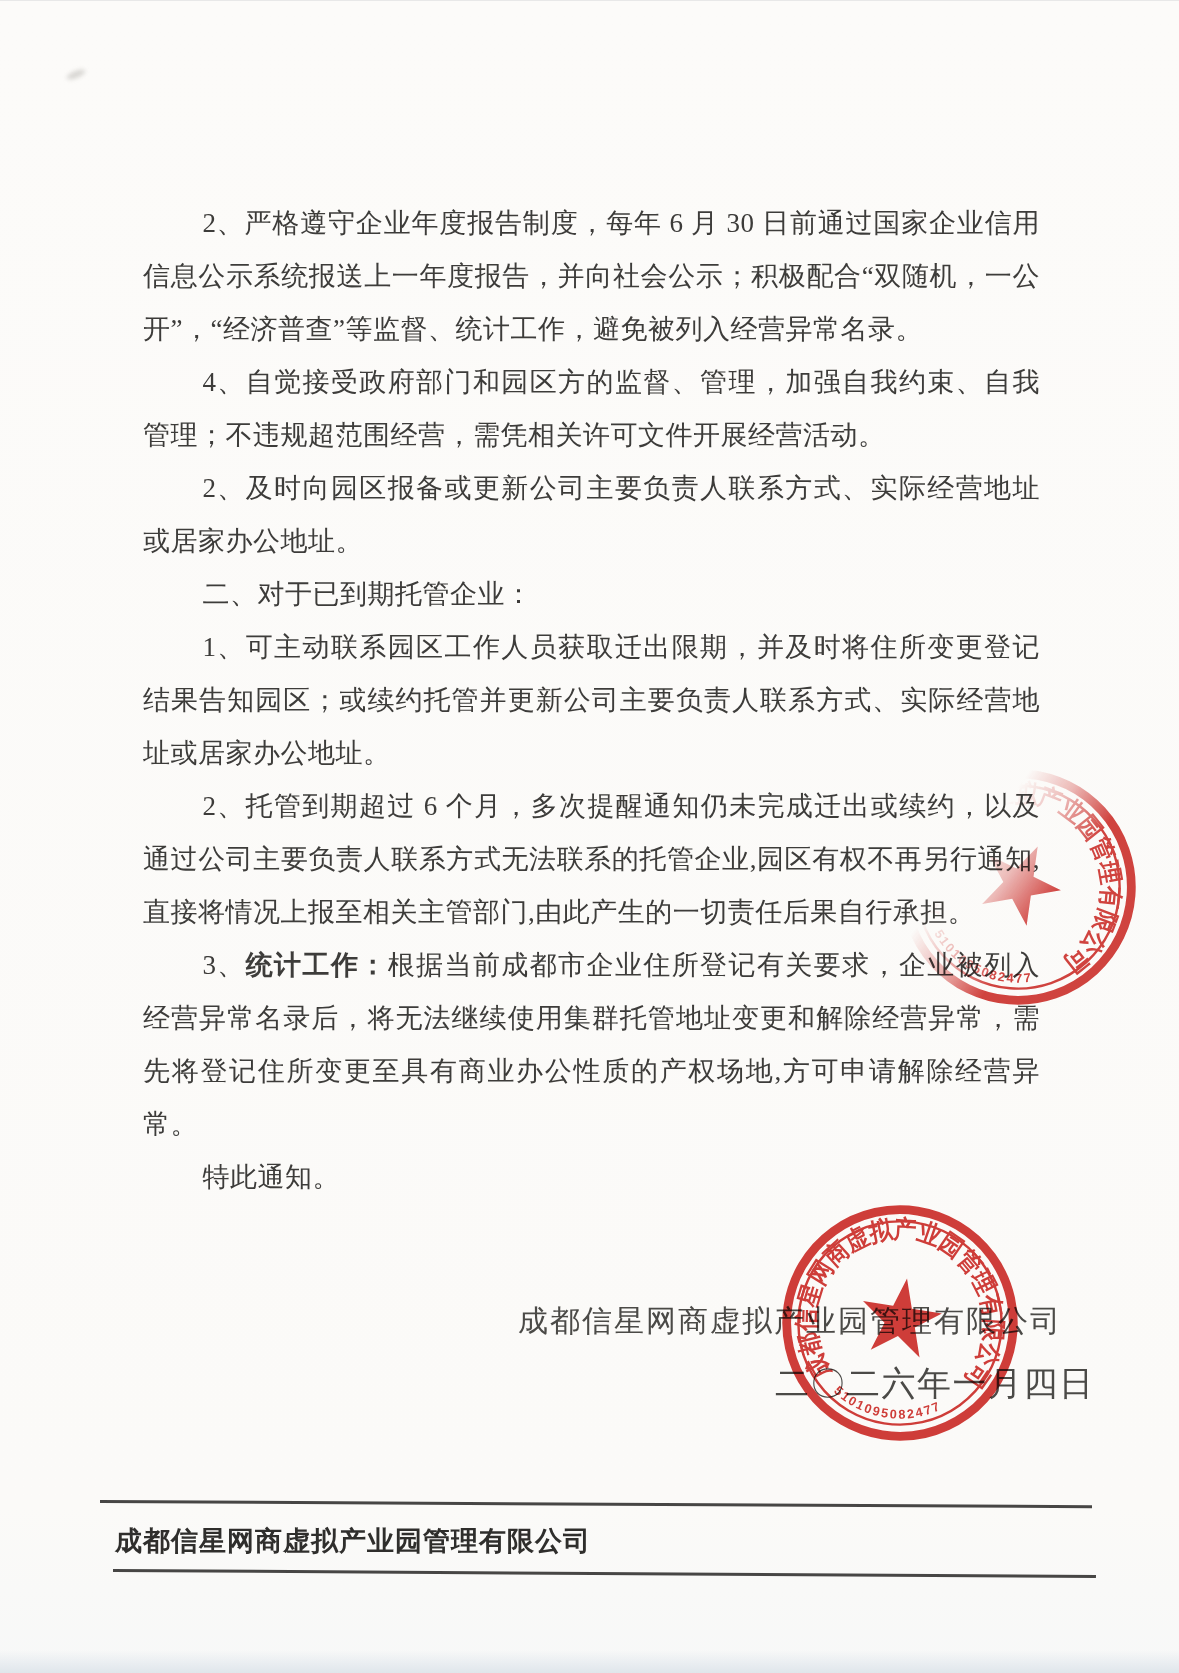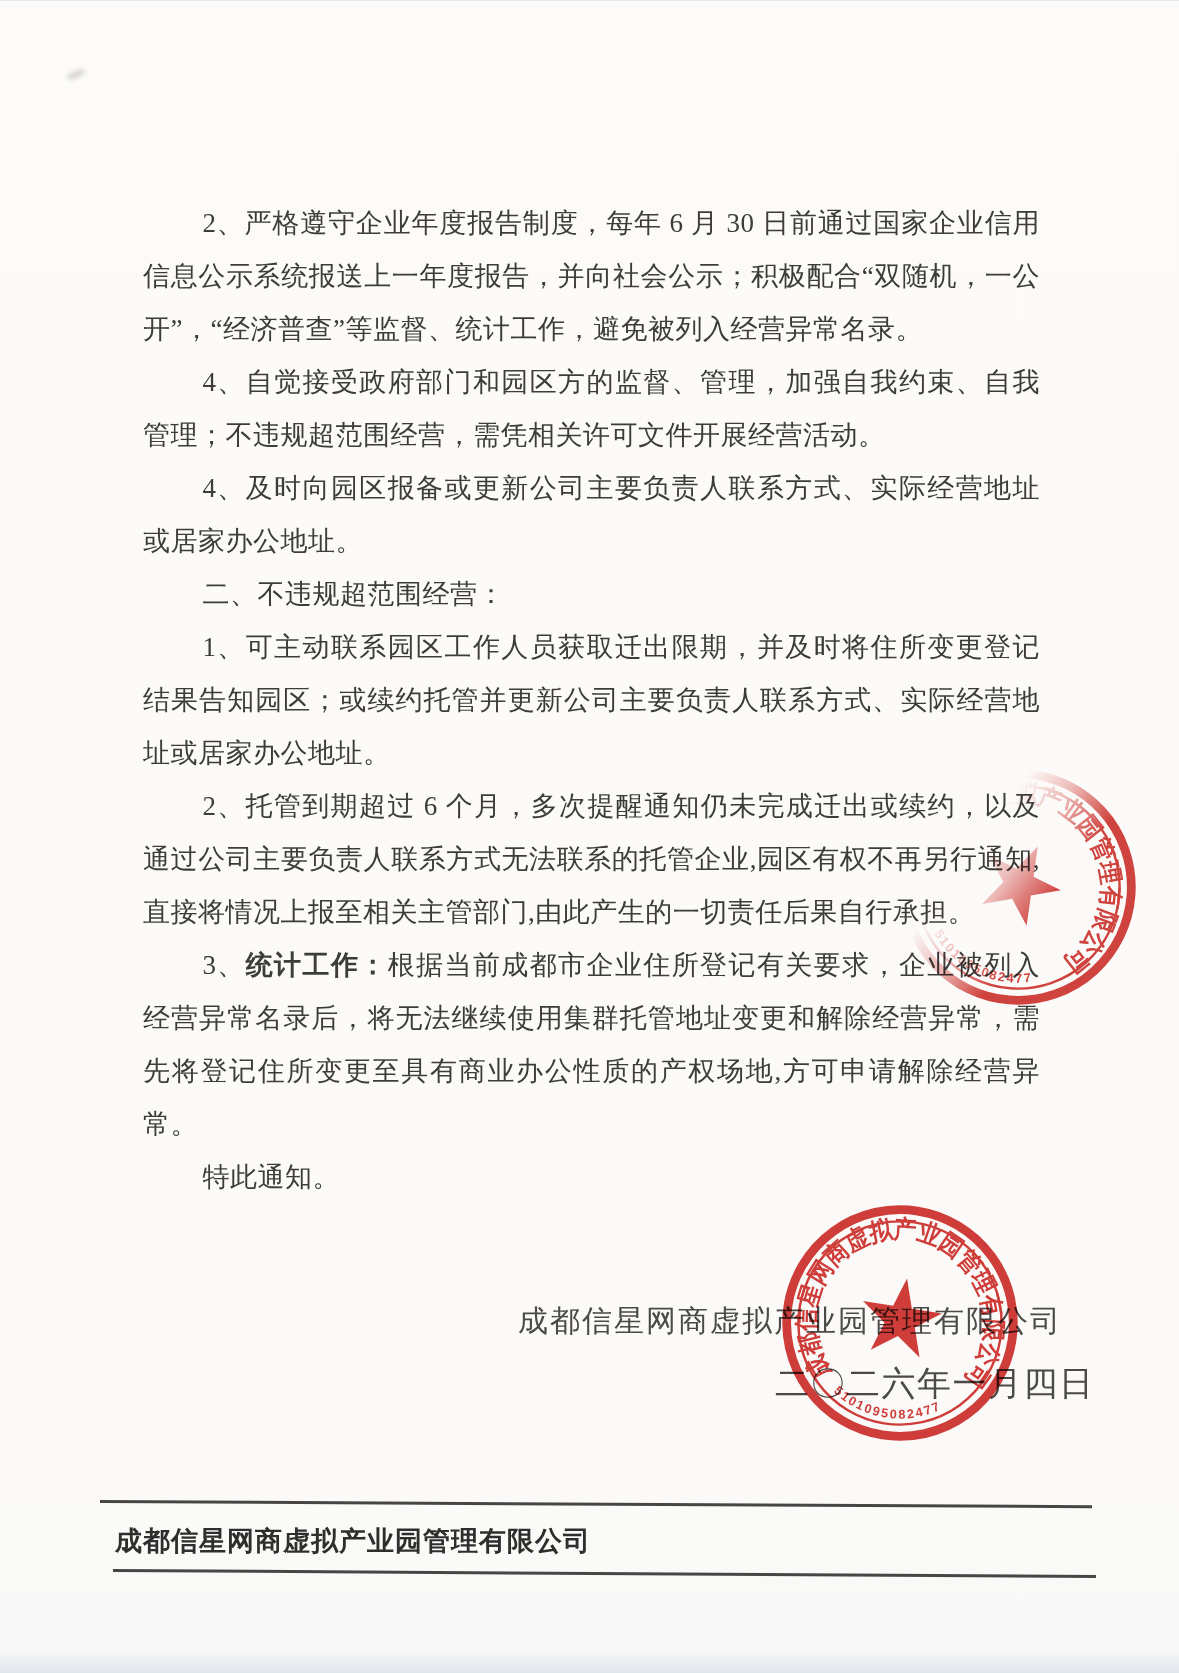--- a/index.html
+++ b/index.html
@@ -66,22 +66,22 @@
 </head>
 <body>
 
 <div class="page">
 
   <div class="smudge"></div>
 
   <div class="doc-body">
       <p><span>2、严格遵守企业年度报告制度，每年 6 月 30 日前通过国家企业信用信息公示系统报送上一年度报告，并向社会公示；积极配合“双随机，一公开”，“经济普查”等监督、统计工作，避免被列入经营异常名录。</span></p>
       <p><span>4、自觉接受政府部门和园区方的监督、管理，加强自我约束、自我管理；不违规超范围经营，需凭相关许可文件开展经营活动。</span></p>
-      <p><span>4、及时向园区报备或更新公司主要负责人联系方式、实际经营地址或居家办公地址。</span></p>
-      <p><span>二、不违规超范围经营：</span></p>
+      <p><span>2、及时向园区报备或更新公司主要负责人联系方式、实际经营地址或居家办公地址。</span></p>
+      <p><span>二、对于已到期托管企业：</span></p>
       <p><span>1、可主动联系园区工作人员获取迁出限期，并及时将住所变更登记结果告知园区；或续约托管并更新公司主要负责人联系方式、实际经营地址或居家办公地址。</span></p>
       <p><span>2、托管到期超过 6 个月，多次提醒通知仍未完成迁出或续约，以及通过公司主要负责人联系方式无法联系的托管企业,园区有权不再另行通知,直接将情况上报至相关主管部门,由此产生的一切责任后果自行承担。</span></p>
       <p><span>3、</span><span class="b">统计工作：</span><span>根据当前成都市企业住所登记有关要求，企业被列入经营异常名录后，将无法继续使用集群托管地址变更和解除经营异常，需先将登记住所变更至具有商业办公性质的产权场地,方可申请解除经营异常。</span></p>
       <p><span>特此通知。</span></p>
     </div>
 
   <svg class="seal seal-partial" viewBox="0 0 260 260" aria-hidden="true">
     <circle cx="130" cy="130" r="116" fill="none" stroke="#cf2f2b" stroke-width="9"></circle>
     <circle cx="130" cy="130" r="104" fill="none" stroke="#cf2f2b" stroke-width="2.5"></circle>
     <path id="arc2a" d="M 69.2 190.8 A 86 86 0 1 1 190.8 69.2 A 86 86 0 1 1 69.2 190.8" fill="none"></path>

